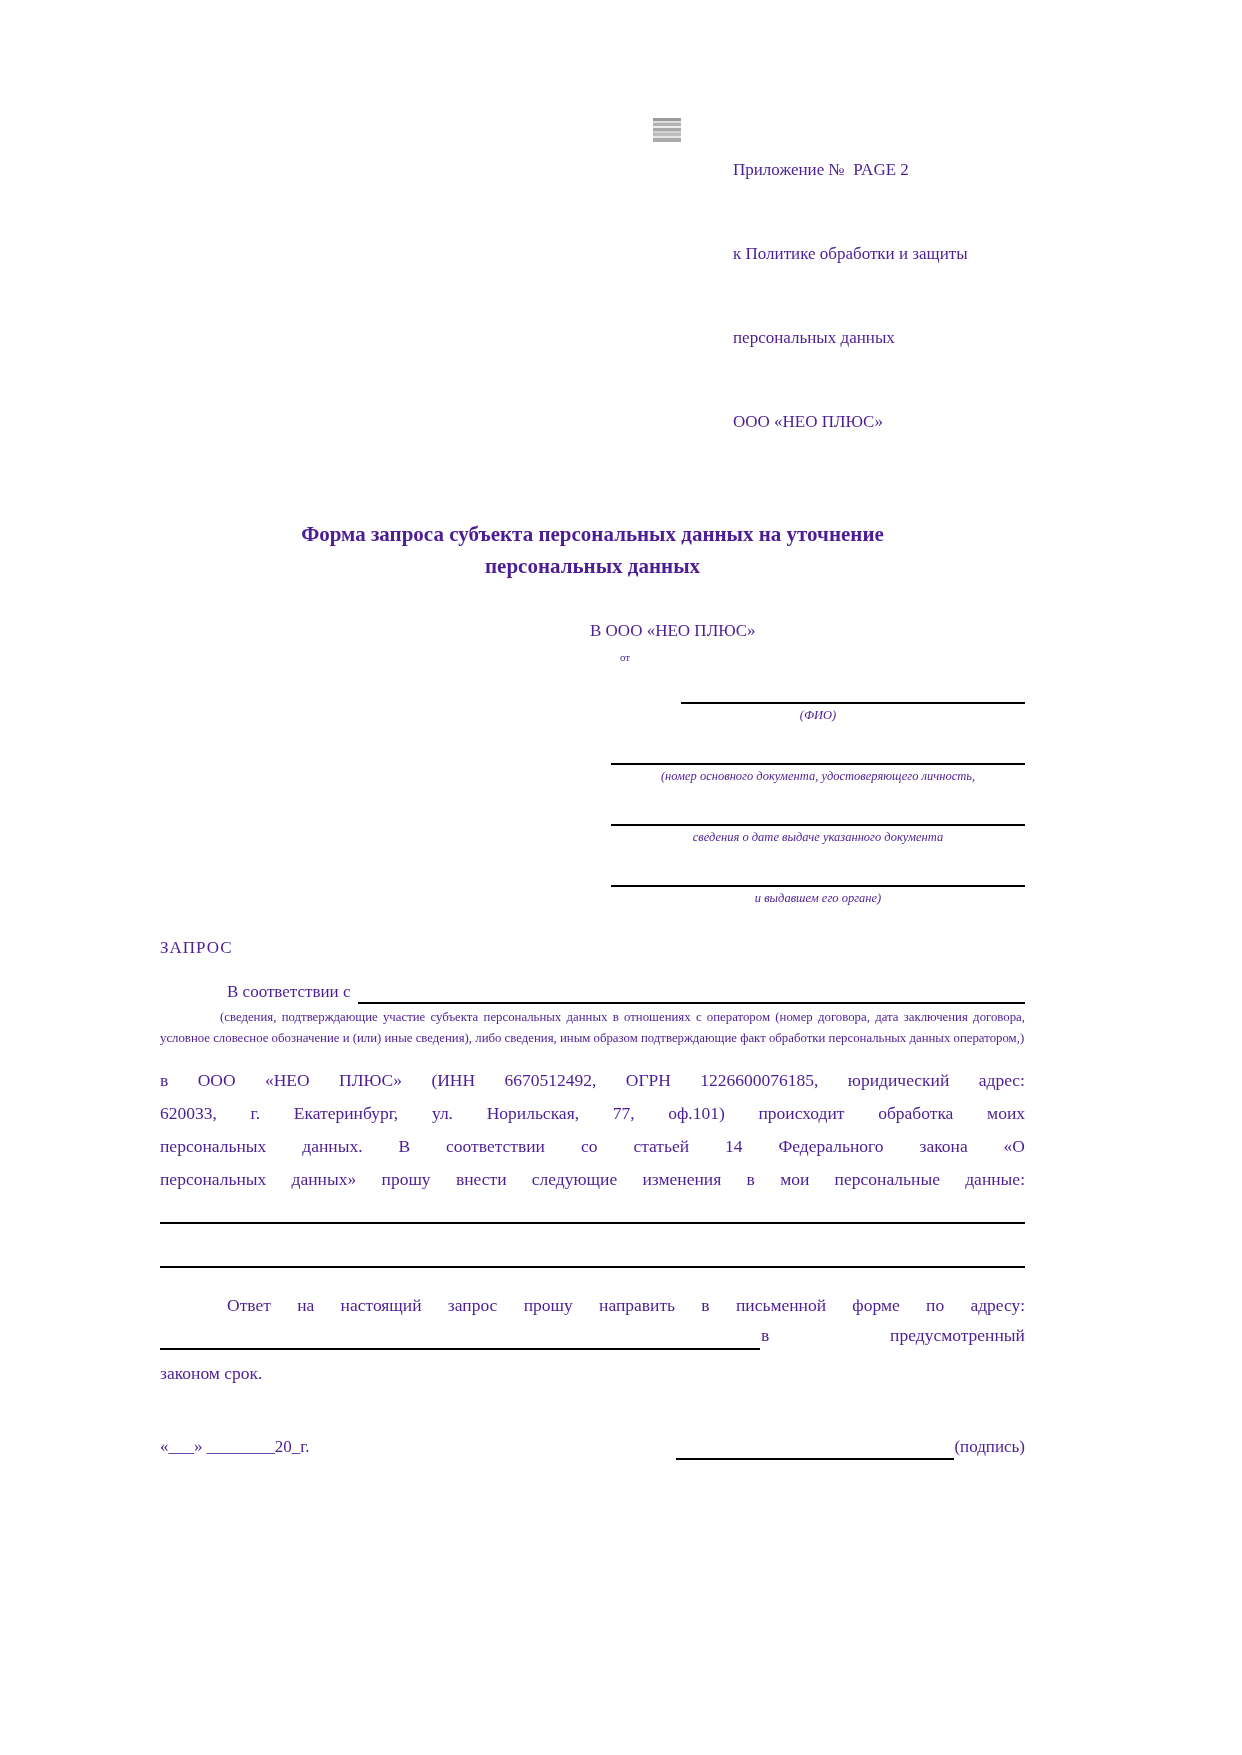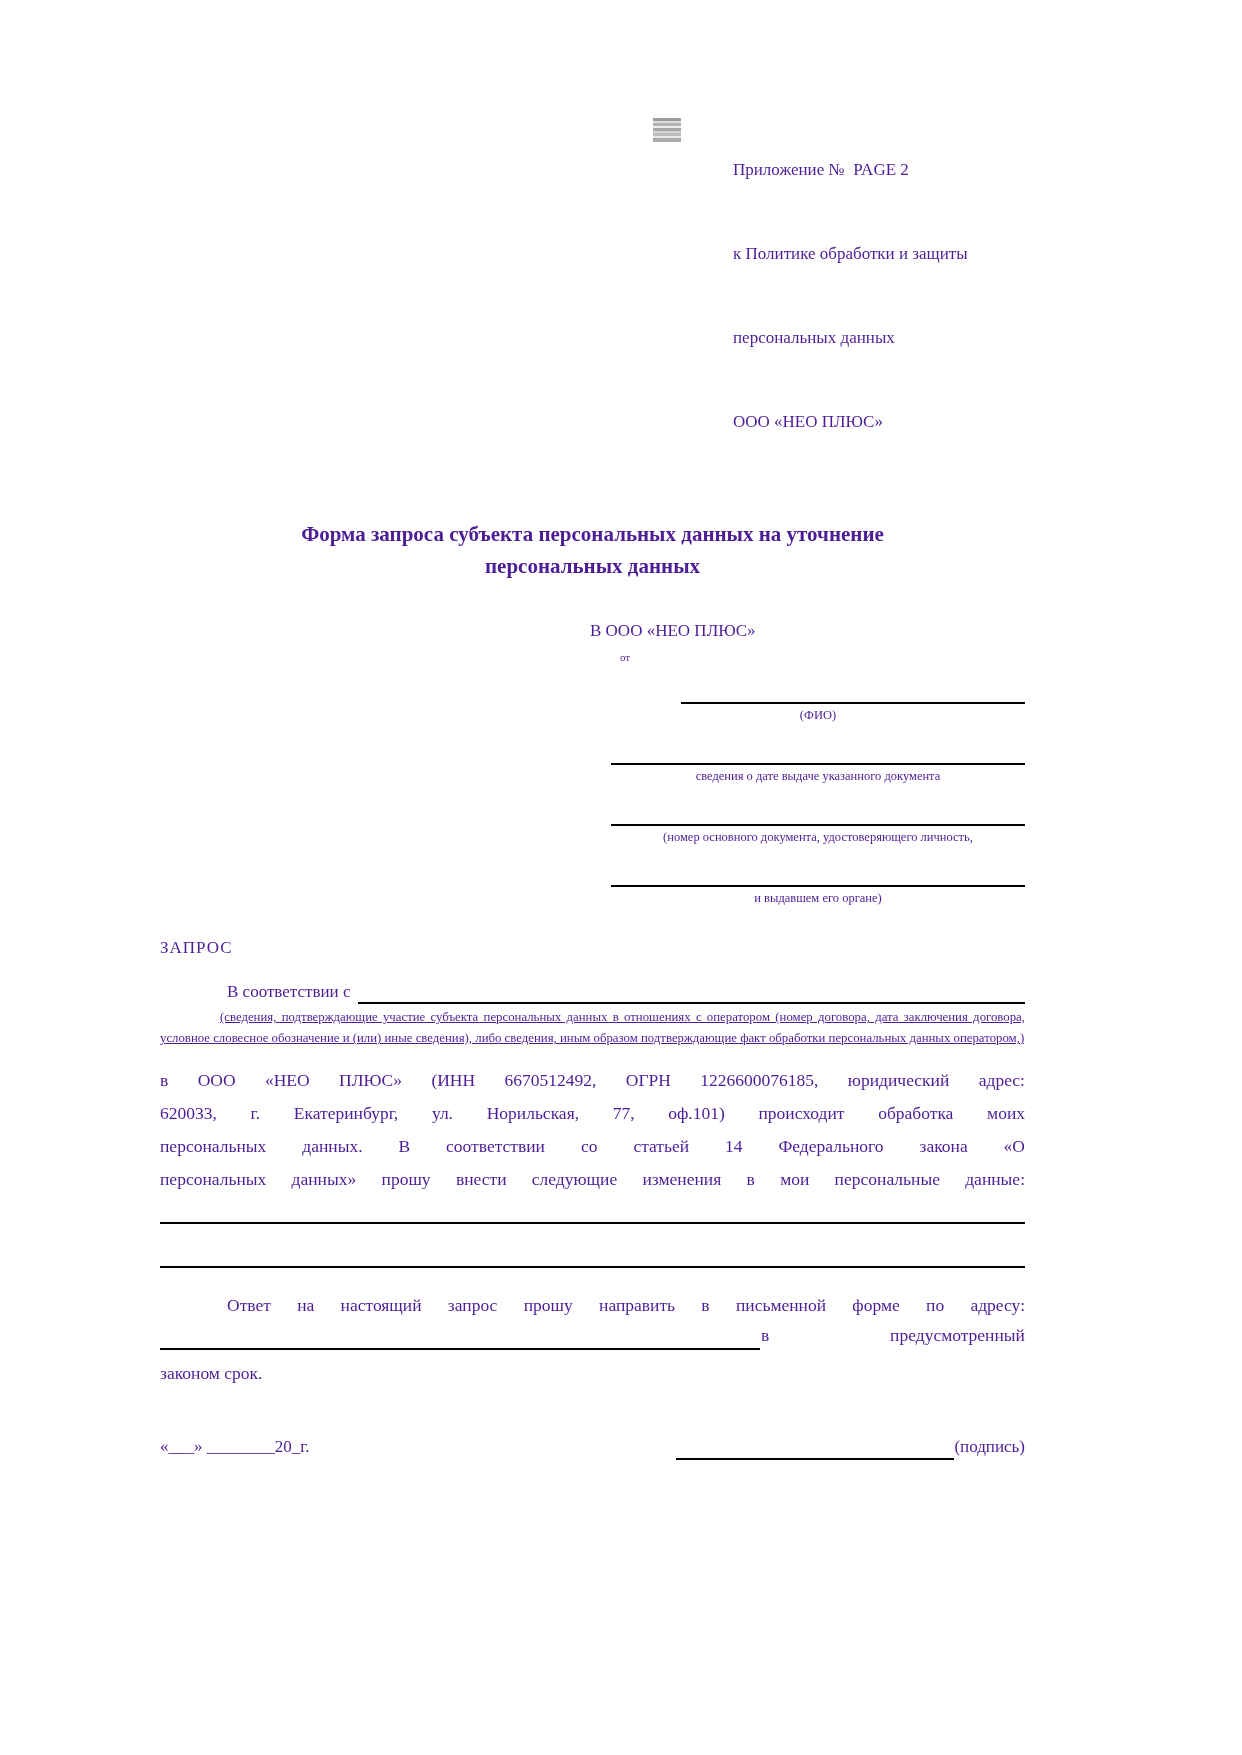--- a/index.html
+++ b/index.html
@@ -37,30 +37,30 @@
 
   
   .to-line{margin-top:36px;margin-left:430px;font-size:17px;line-height:26px;}
   .from-line{margin-left:460px;font-size:11px;line-height:26px;}
 
   
   .fill-block{margin-left:auto;width:414px;}
   .u-line{border-bottom:2px solid #000;height:40px;}
   .u-line.first{margin-left:70px;height:32px;}
   .u-caption{
-    text-align:center;font-size:12.5px;line-height:16px;padding-top:3px;height:16px;
+    text-align:center;font-size:12.5px;line-height:16px;padding-top:3px;height:16px;font-style:italic;
   }
 
   
   .request-heading{margin-top:32px;text-align:left;font-size:17px;letter-spacing:1px;}
   .intro-row{margin-top:22px;display:flex;align-items:flex-end;font-size:17px;line-height:24px;}
   .intro-text{padding-left:67px;white-space:nowrap;}
   .intro-underline{flex:1;border-bottom:2px solid #000;margin-left:8px;height:22px;}
   .footnote{
-    font-size:12.8px;line-height:21px;text-align:justify;text-indent:60px;margin-top:3px;text-decoration:underline;
+    font-size:12.8px;line-height:21px;text-align:justify;text-indent:60px;margin-top:3px;
   }
   .main-par{margin-top:15px;font-size:17.5px;}
   .main-line{line-height:33px;text-align:justify;text-align-last:justify;}
 
   .blank-line{border-bottom:2px solid #000;height:26px;}
   .blank-line + .blank-line{height:42px;}
 
   .resp-1{
     margin-top:22px;font-size:17.5px;line-height:30px;
     padding-left:67px;text-align:justify;text-align-last:justify;
@@ -102,25 +102,25 @@
     <div class="to-line">В ООО «НЕО ПЛЮС»</div>
     <div class="from-line">от</div>
 
     <div class="fill-block">
       <div>
         <div class="u-line first"></div>
         <div class="u-caption">(ФИО)</div>
       </div>
       <div>
         <div class="u-line"></div>
-        <div class="u-caption">сведения о дате выдаче указанного документа</div>
+        <div class="u-caption">(номер основного документа, удостоверяющего личность,</div>
       </div>
       <div>
         <div class="u-line"></div>
-        <div class="u-caption">(номер основного документа, удостоверяющего личность,</div>
+        <div class="u-caption">сведения о дате выдаче указанного документа</div>
       </div>
       <div>
         <div class="u-line"></div>
         <div class="u-caption">и выдавшем его органе)</div>
       </div>
     </div>
 
     <div class="request-heading">ЗАПРОС</div>
 
     <div class="intro-row">

